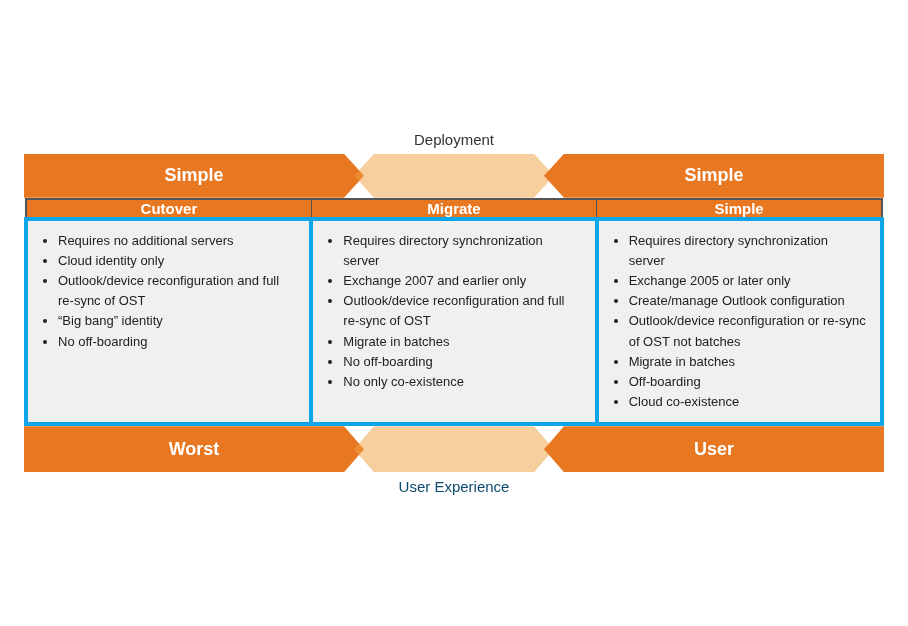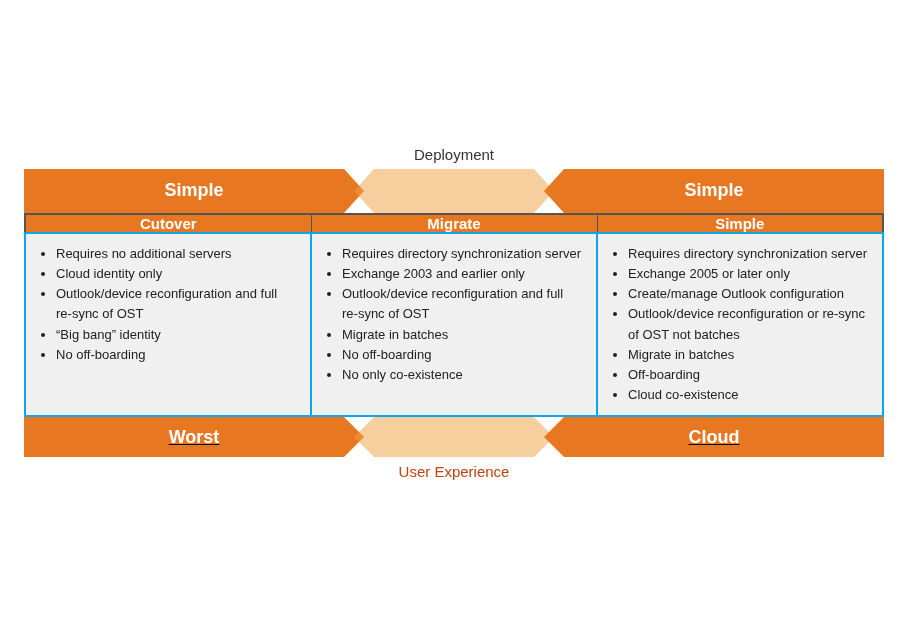--- a/index.html
+++ b/index.html
@@ -72,39 +72,38 @@
       padding: 0 12px;
       text-align: center;
       border: 1px solid #555;
     }
     .main-table td {
       background: #f0f0f0;
       vertical-align: top;
       padding: 10px 14px;
       font-size: 13px;
       color: #222;
-      border: 2px solid #0ea5e9;
+      border: 4px solid #0ea5e9;
       width: 33.33%;
     }
     .main-table ul {
       list-style: disc;
       padding-left: 16px;
       line-height: 1.55;
     }
     
     .bottom-arrow-row {
       display: flex;
       width: 100%;
-      height: 40px;
+      height: 46px;
       margin-top: 0;
-      text-decoration: underline;
     }
     .bottom-label {
       font-size: 15px;
-      color: #c2410c;
+      color: #0c4a6e;
       margin-top: 6px;
     }
     .table-wrapper {
       width: 100%;
     }
   </style>
 </head>
 <body>
 
 <div class="outer">
@@ -137,21 +136,21 @@
               <li>Requires no additional servers</li>
               <li>Cloud identity only</li>
               <li>Outlook/device reconfiguration and full re-sync of OST</li>
               <li>“Big bang” identity</li>
               <li>No off-boarding</li>
             </ul>
           </td>
           <td>
             <ul>
               <li>Requires directory synchronization server</li>
-              <li>Exchange 2003 and earlier only</li>
+              <li>Exchange 2007 and earlier only</li>
               <li>Outlook/device reconfiguration and full re-sync of OST</li>
               <li>Migrate in batches</li>
               <li>No off-boarding</li>
               <li>No only co-existence</li>
             </ul>
           </td>
           <td>
             <ul>
               <li>Requires directory synchronization server</li>
               <li>Exchange 2005 or later only</li>
@@ -166,19 +165,19 @@
       </tbody>
     </table>
   </div>
 
   <div class="bottom-arrow-row">
     <div class="arrow-shape arrow-left">
       <span>Worst</span>
     </div>
     <div class="arrow-shape arrow-mid-connector" style="background:#f0a040;opacity:0.5;"></div>
     <div class="arrow-shape arrow-right">
-      <span>Cloud</span>
+      <span>User</span>
     </div>
   </div>
 
   <div class="bottom-label">User Experience</div>
 
 </div>
 
 </body></html>

